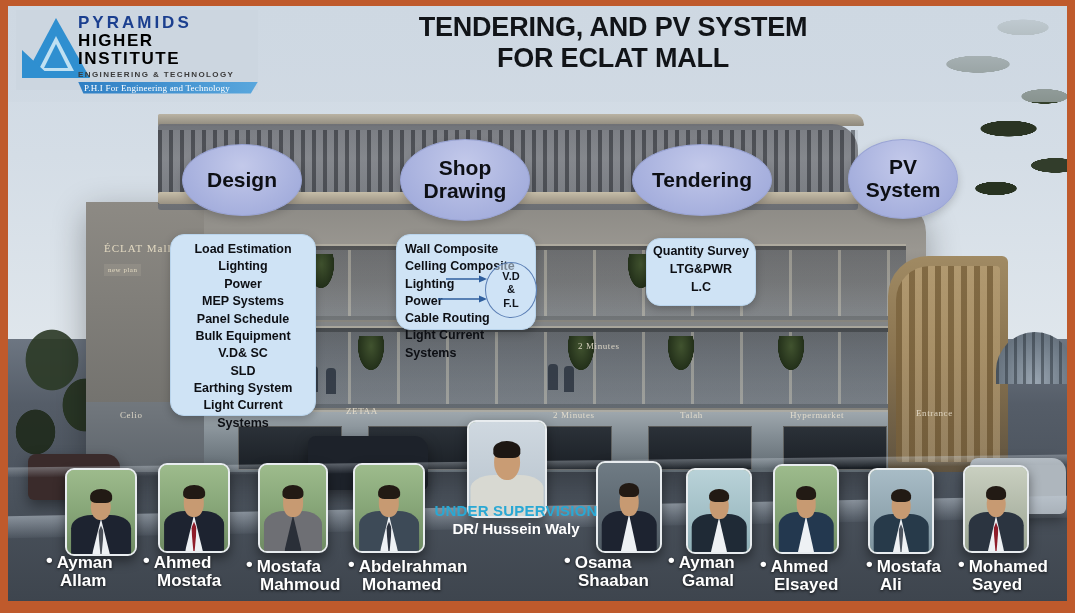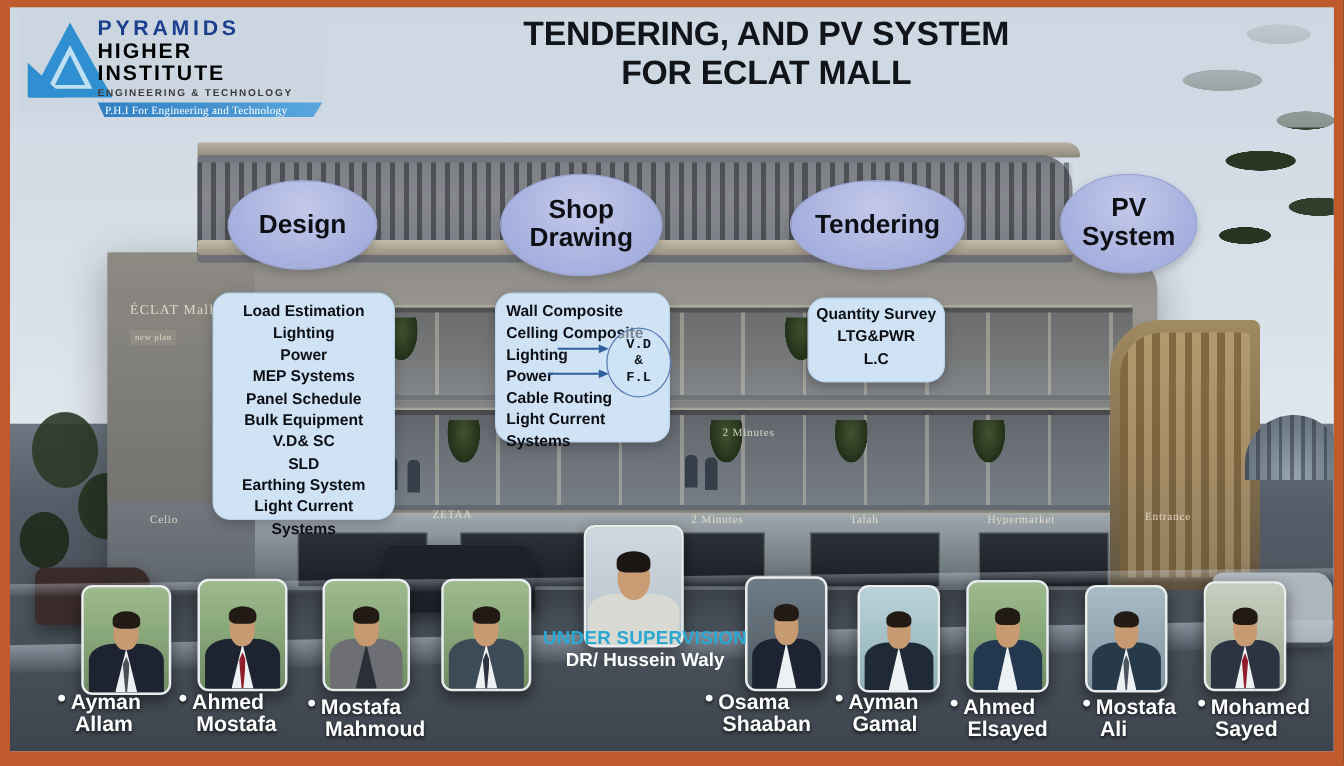--- a/index.html
+++ b/index.html
@@ -205,31 +205,30 @@
   .panel {
     position:absolute;
     background:#cfe3f5;
     border:1px solid #b9d4ec;
     border-radius:14px;
     color:#0d0f14; font-weight:bold;
     box-shadow:0 3px 9px rgba(0,0,0,.22);
     text-align:center;
   }
   .p-design { left:162px; top:228px; width:146px; height:182px; font-size:12.5px; line-height:1.39; padding-top:6px; }
-  .p-shop   { left:388px; top:228px; width:140px; height:120px; font-size:12.5px; line-height:1.38; text-align:left; padding:6px 0 0 8px; }
+  .p-shop   { left:388px; top:228px; width:140px; height:96px; font-size:12.5px; line-height:1.38; text-align:left; padding:6px 0 0 8px; }
   .p-tender { left:638px; top:232px; width:110px; height:68px; font-size:12.5px; line-height:1.45; padding-top:3px; }
   .p-pv     { left:854px; top:238px; width:92px; height:62px; font-size:12.5px; line-height:1.45; padding-top:6px; }
 
   .vdfl {
     position:absolute; left:477px; top:256px; width:52px; height:56px;
     border:1.4px solid #5b7fb5; border-radius:50%;
     display:flex; flex-direction:column; align-items:center; justify-content:center;
     font-size:11px; font-weight:bold; color:#11151c; line-height:1.2;
     background:rgba(207,227,245,0.55);
-    font-family:Liberation Mono, monospace;
   }
   .arrow { position:absolute; height:10px; }
   .arrow svg { display:block; }
 
   
   .photo {
     position:absolute; border-radius:9px; overflow:hidden;
     border:2px solid #e8ecef;
     box-shadow:0 5px 12px rgba(0,0,0,.45);
     background:#9fb48f;
@@ -520,20 +519,23 @@
 
     <div class="nm" style="left:38px;  top:544px;">
       <span class="bullet">•</span><span>Ayman</span><span class="l2">Allam</span>
     </div>
     <div class="nm" style="left:135px; top:544px;">
       <span class="bullet">•</span><span>Ahmed</span><span class="l2">Mostafa</span>
     </div>
     <div class="nm" style="left:238px; top:548px;">
       <span class="bullet">•</span><span>Mostafa</span><span class="l2">Mahmoud</span>
     </div>
+    <div class="nm" style="left:340px; top:548px;">
+      <span class="bullet">•</span><span>Abdelrahman</span><span class="l2">Mohamed</span>
+    </div>
 
     <div class="nm" style="left:556px; top:544px;">
       <span class="bullet">•</span><span>Osama</span><span class="l2">Shaaban</span>
     </div>
     <div class="nm" style="left:660px; top:544px;">
       <span class="bullet">•</span><span>Ayman</span><span class="l2">Gamal</span>
     </div>
     <div class="nm" style="left:752px; top:548px;">
       <span class="bullet">•</span><span>Ahmed</span><span class="l2">Elsayed</span>
     </div>

